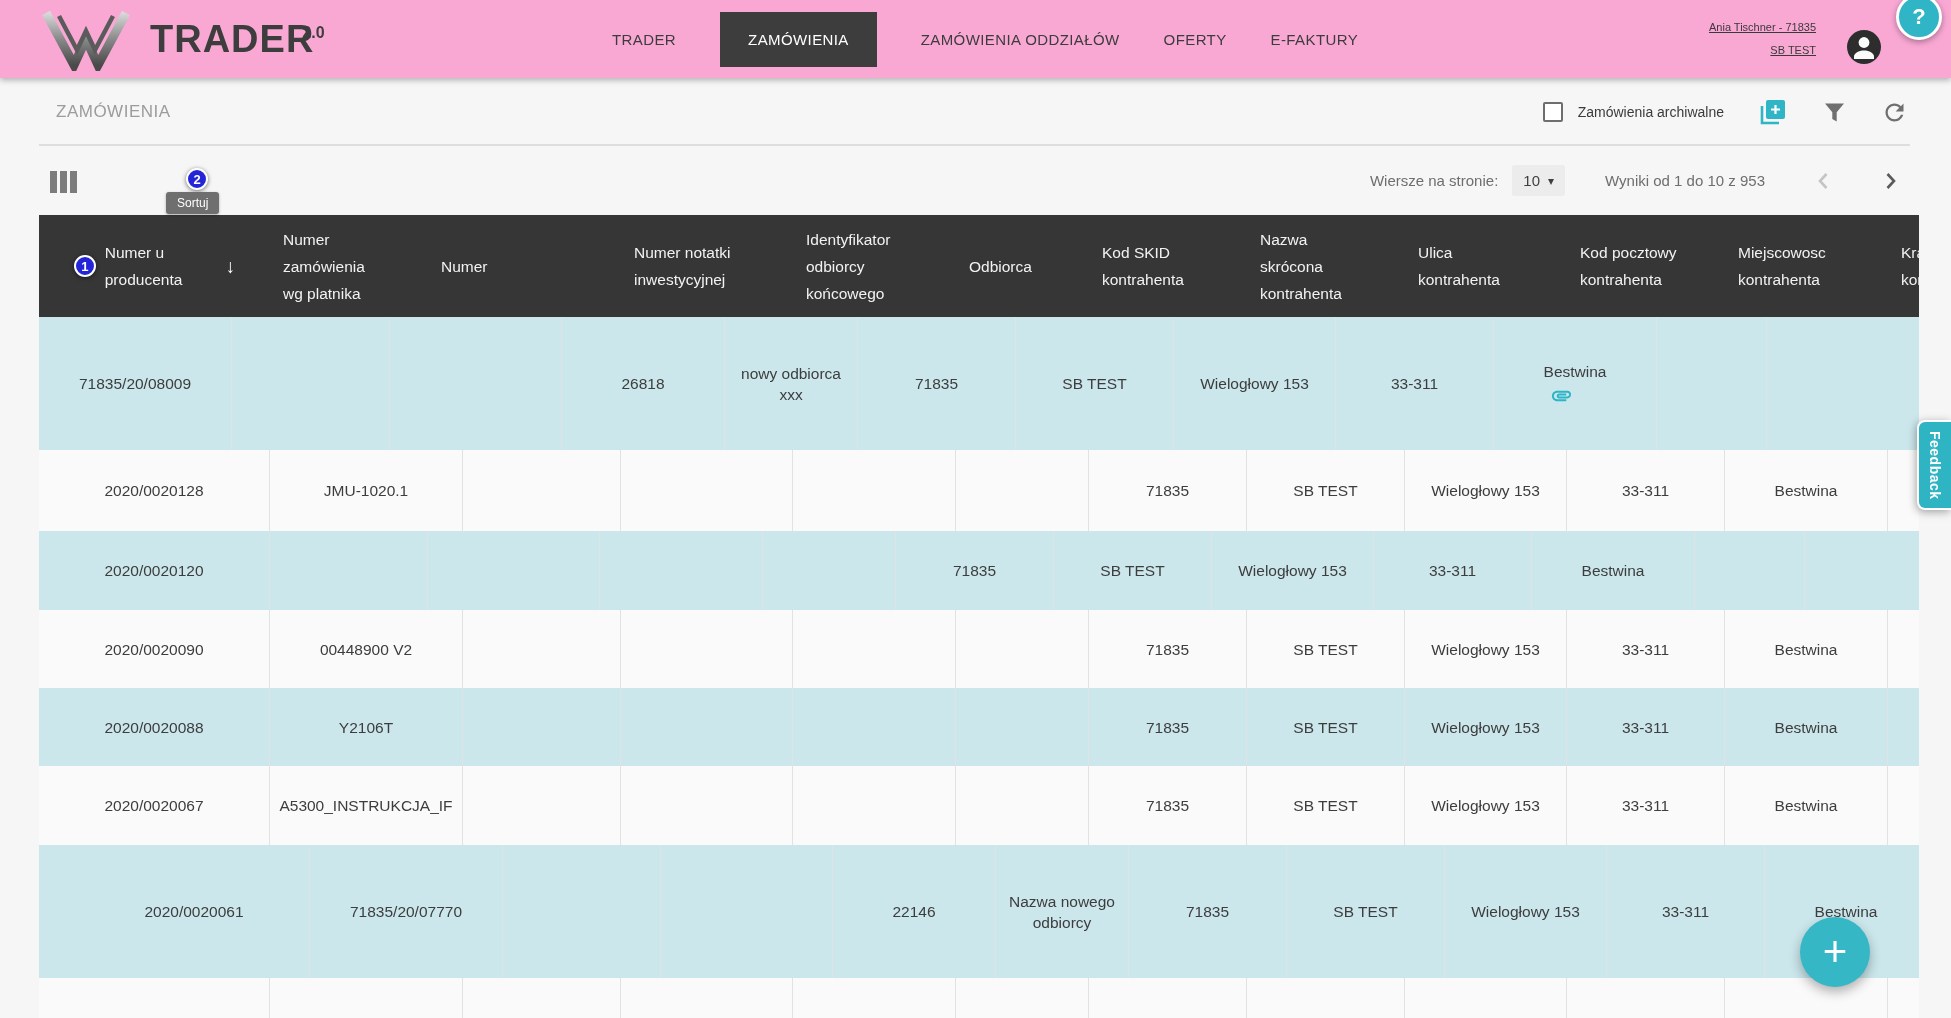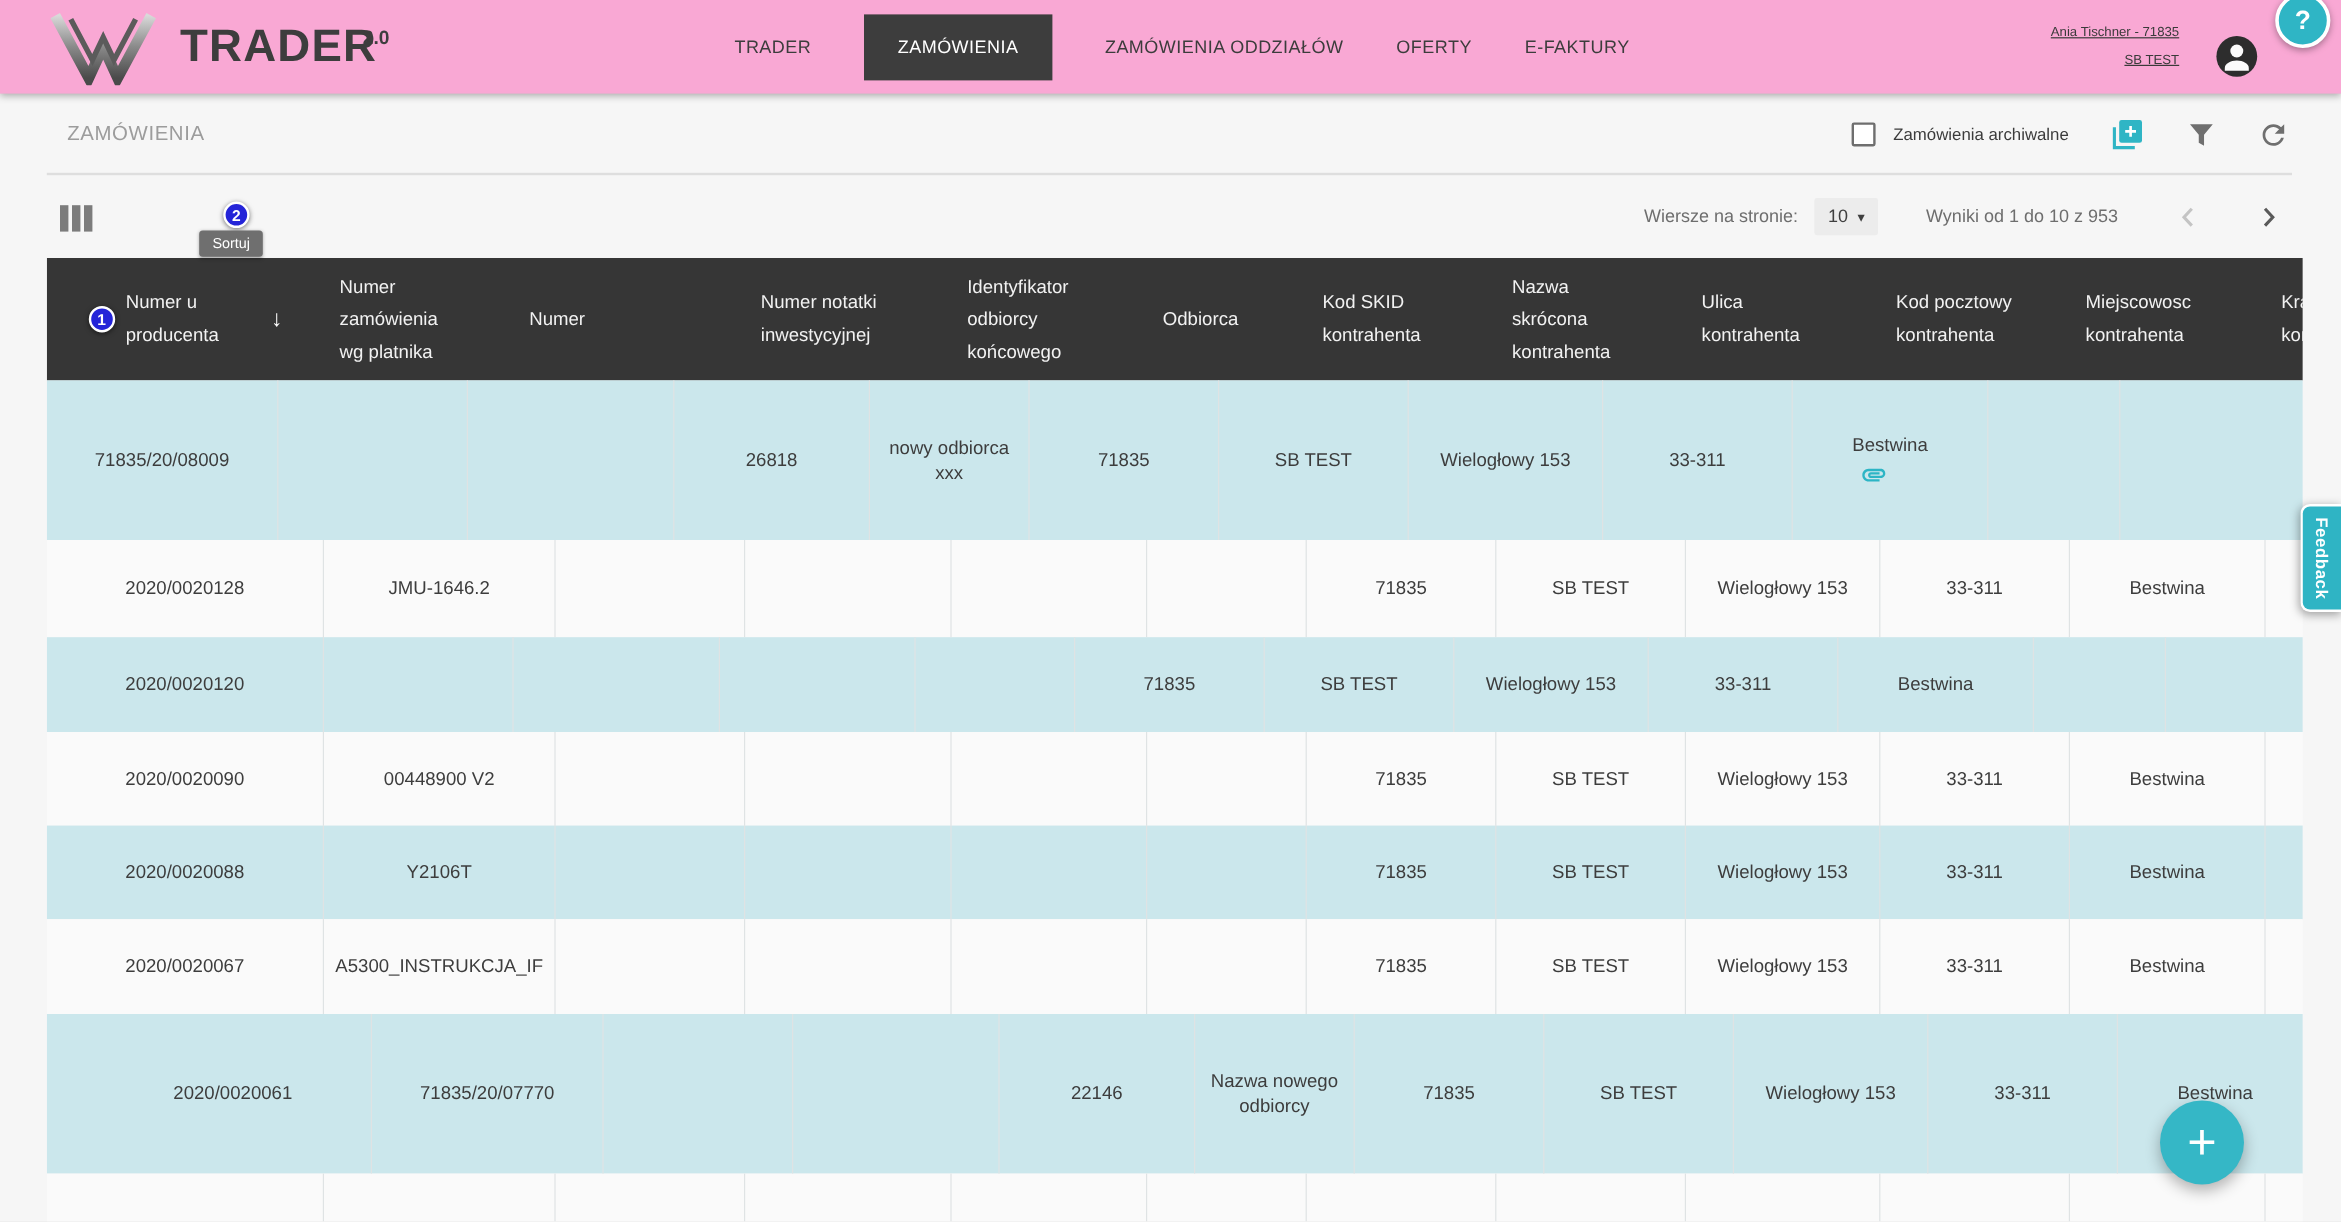--- a/index.html
+++ b/index.html
@@ -264,21 +264,21 @@
           </div>
           <div class="td" style="width: 110px;">
             <div></div>
           </div>
         </div>
         <div class="tr white" style="height: 81px;">
           <div class="td" style="width: 231px;">
             <div>2020/0020128</div>
           </div>
           <div class="td" style="width: 193px;">
-            <div>JMU-1646.2</div>
+            <div>JMU-1020.1</div>
           </div>
           <div class="td" style="width: 158px;">
             <div></div>
           </div>
           <div class="td" style="width: 172px;">
             <div></div>
           </div>
           <div class="td" style="width: 163px;">
             <div></div>
           </div>

